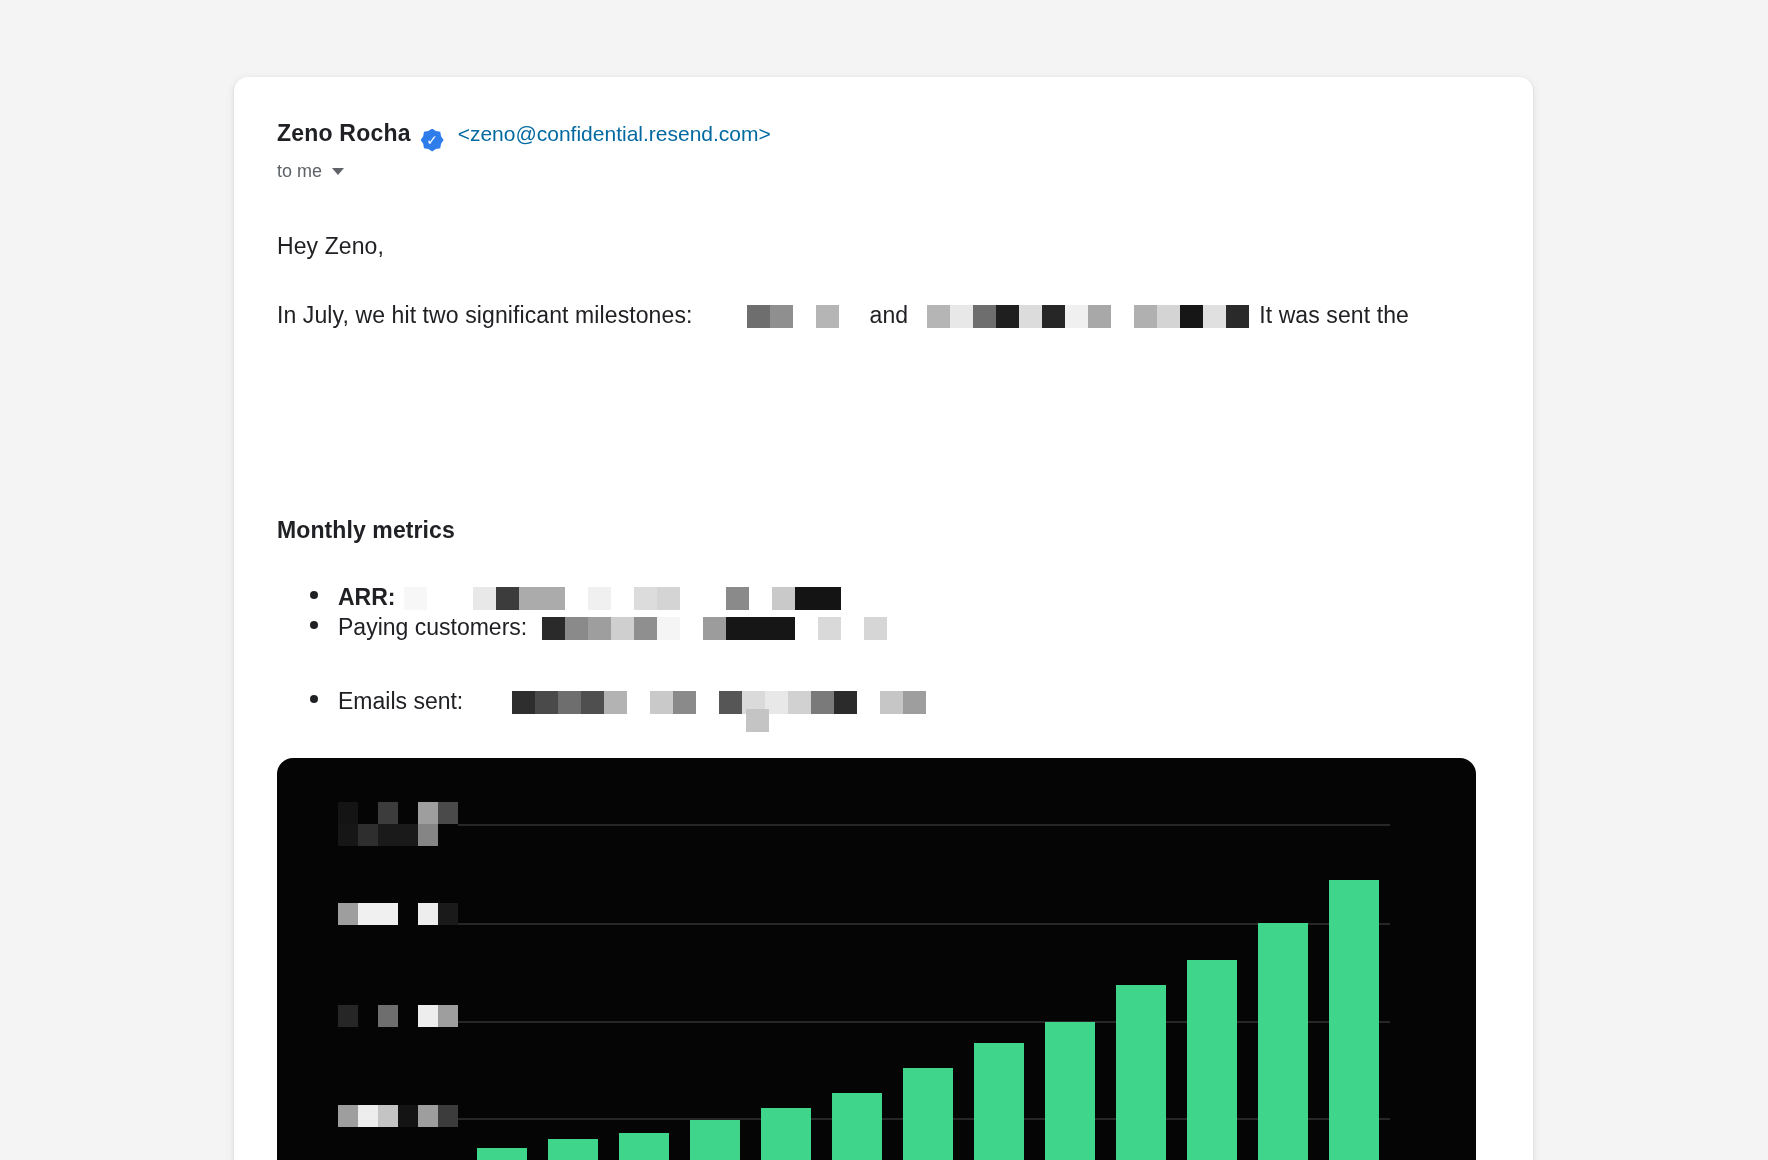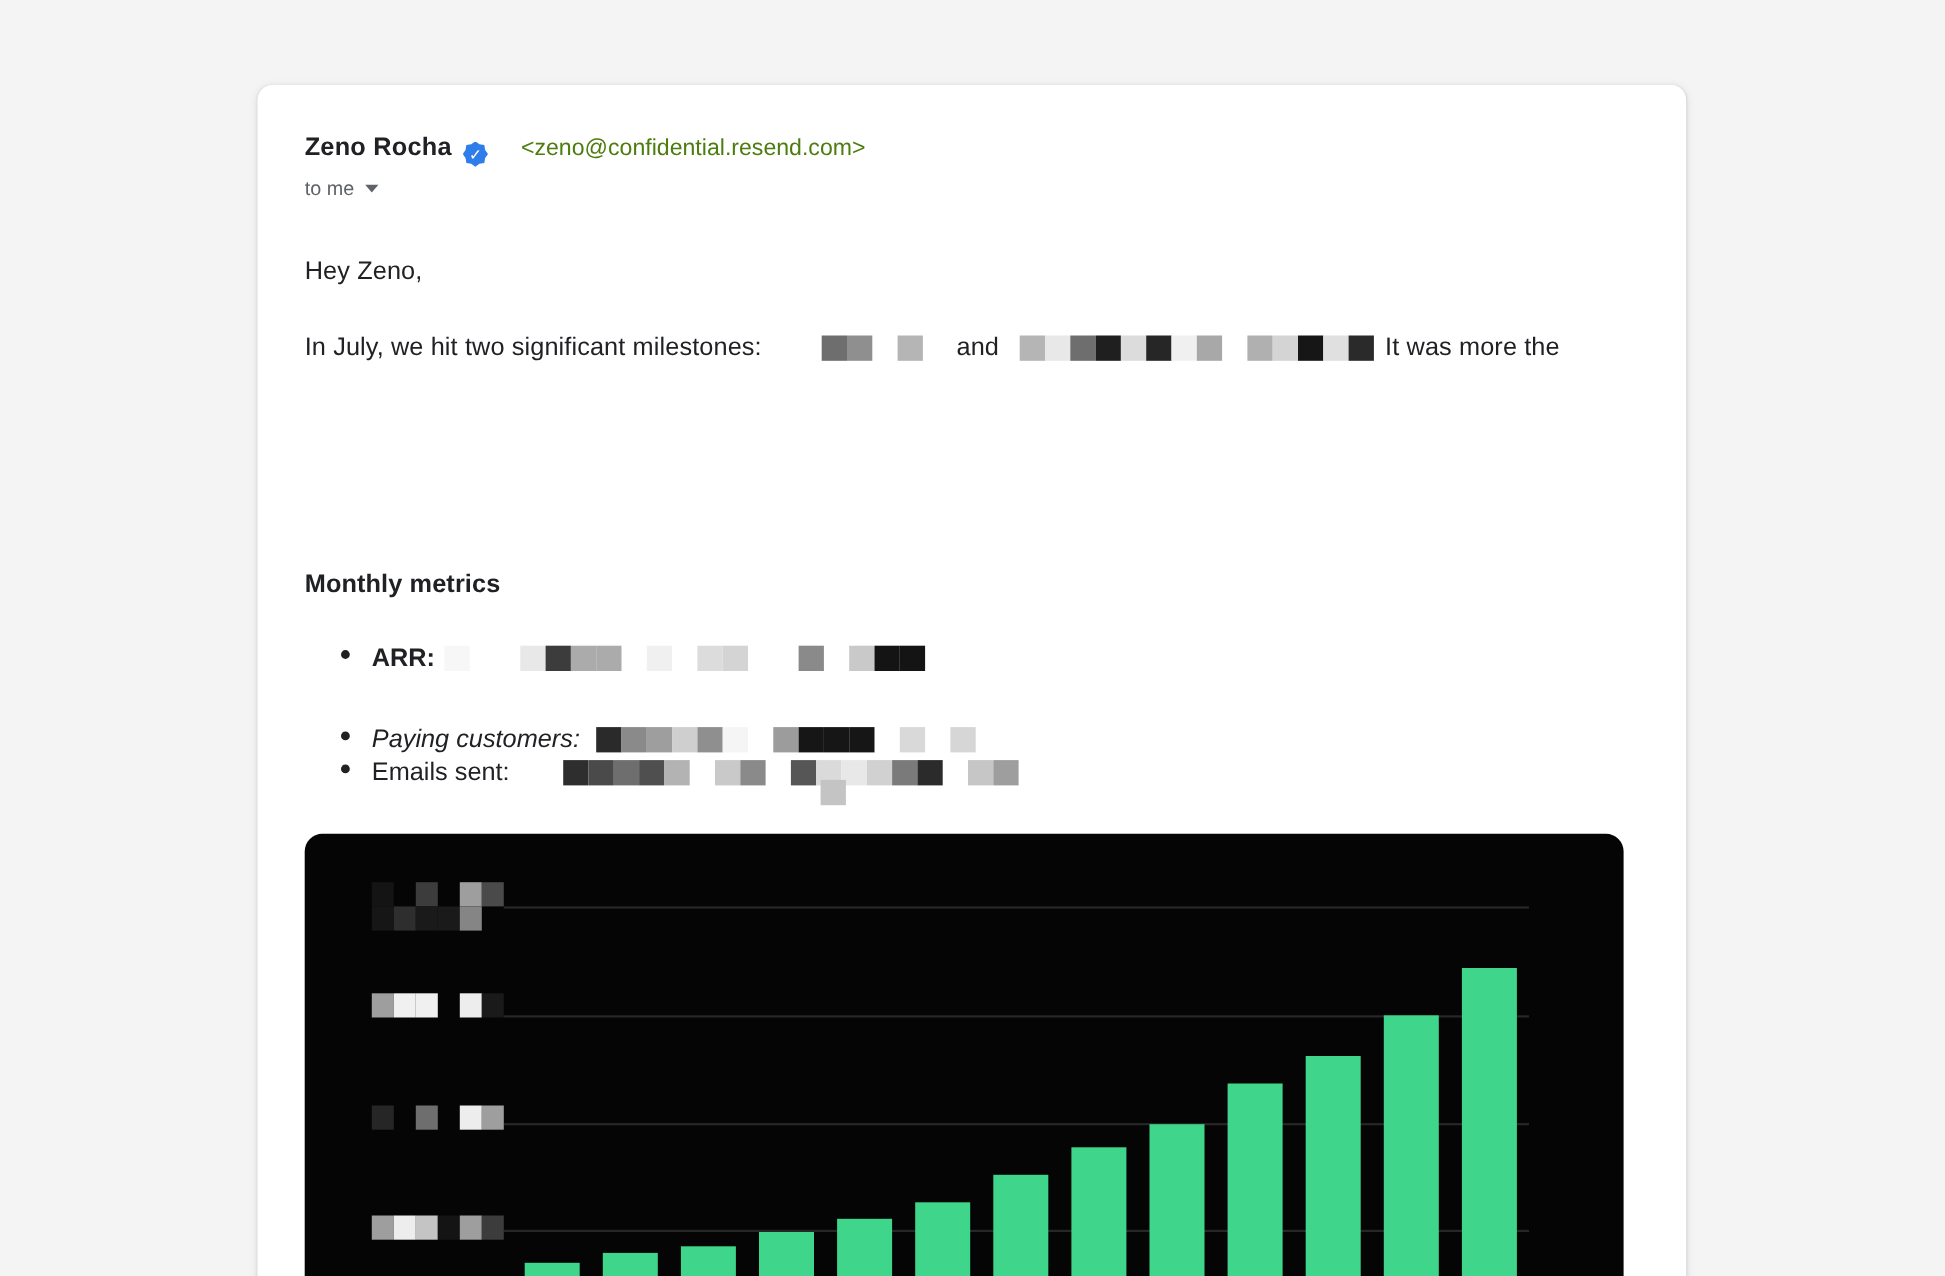--- a/index.html
+++ b/index.html
@@ -7,21 +7,21 @@
   #stage{position:relative;width:1768px;height:1160px;overflow:hidden;background:#f4f4f5;}
   .email-card{position:absolute;left:234px;top:77px;width:1299px;height:1120px;background:#ffffff;
     border-radius:14px;box-shadow:0 1px 2px rgba(60,64,67,.18),0 2px 8px rgba(60,64,67,.10);}
   .abs{position:absolute;}
   .sender-row{left:43px;top:40px;height:32px;line-height:32px;white-space:nowrap;}
   .sender-name{font-size:23px;font-weight:bold;color:#202124;letter-spacing:.2px;}
   .badge{display:inline-block;width:23px;height:23px;margin:0 9px 0 10px;vertical-align:-4px;
     background:#2f7ceb;display:inline-flex;align-items:center;justify-content:center;
     clip-path:polygon(100% 50%,88.8% 66.1%,85.4% 85.4%,66.1% 88.8%,50% 100%,33.9% 88.8%,14.6% 85.4%,11.2% 66.1%,0% 50%,11.2% 33.9%,14.6% 14.6%,33.9% 11.2%,50% 0%,66.1% 11.2%,85.4% 14.6%,88.8% 33.9%);}
   .badge .check{color:#fff;font-size:14px;font-weight:bold;line-height:1;}
-  .sender-address{font-size:21px;color:#4d7c0f;margin-left:21px;}
+  .sender-address{font-size:21px;color:#0369a1;margin-left:5px;}
   .to-row{left:43px;top:82px;height:24px;line-height:24px;font-size:18px;color:#5f6368;cursor:pointer;}
   .caret{display:inline-block;width:0;height:0;border-left:6px solid transparent;border-right:6px solid transparent;
     border-top:7px solid #5f6368;margin-left:10px;vertical-align:2px;}
   .line{position:absolute;height:34px;line-height:34px;font-size:23px;color:#202124;white-space:nowrap;letter-spacing:.1px;}
   .mosaic{display:inline-block;font-size:0;white-space:nowrap;vertical-align:-5px;line-height:0;}
   .mosaic span{display:inline-block;width:23px;height:23px;}
   .heading{font-weight:bold;font-size:23px;}
   .bullet-row{position:absolute;height:30px;line-height:30px;font-size:23px;color:#202124;white-space:nowrap;}
   .dot{display:inline-block;width:8px;height:8px;border-radius:50%;background:#202124;vertical-align:6px;margin-right:20px;}
   a.people-link{color:#1a73e8;text-decoration:underline;cursor:pointer;}
@@ -52,35 +52,35 @@
 
     <div class="line" style="left:43px;top:152px;text-align:right;">
       <span>Hey Zeno,</span>
     </div>
 
     <div class="line" style="left:43px;top:221px;">
       <span>In July, we hit two significant milestones:</span>
       <span class="mosaic" style="margin-left:48px;"><span style="background: rgb(110, 110, 110);"></span><span style="background: rgb(143, 143, 143);"></span><span></span><span style="background: rgb(181, 181, 181);"></span></span>
       <span style="margin-left:24px;">and</span>
       <span class="mosaic" style="margin-left:12px;"><span style="background: rgb(181, 181, 181);"></span><span style="background: rgb(232, 232, 232);"></span><span style="background: rgb(110, 110, 110);"></span><span style="background: rgb(31, 31, 31);"></span><span style="background: rgb(220, 220, 220);"></span><span style="background: rgb(38, 38, 38);"></span><span style="background: rgb(240, 240, 240);"></span><span style="background: rgb(168, 168, 168);"></span><span></span><span style="background: rgb(176, 176, 176);"></span><span style="background: rgb(212, 212, 212);"></span><span style="background: rgb(22, 22, 22);"></span><span style="background: rgb(224, 224, 224);"></span><span style="background: rgb(42, 42, 42);"></span></span>
-      <span style="margin-left:4px;">It was more the</span>
+      <span style="margin-left:4px;">It was sent the</span>
     </div>
 
 
 
     <div class="line heading" style="left:43px;top:436px;">
       <span>Monthly metrics</span>
     </div>
 
     <div class="bullet-row" style="left:76px;top:505px;font-weight:bold;">
       <span class="dot"></span><span>ARR:</span>
       <span class="mosaic" style="margin-left:2px;"><span style="background: rgb(247, 247, 247);"></span><span></span><span></span><span style="background: rgb(232, 232, 232);"></span><span style="background: rgb(60, 60, 60);"></span><span style="background: rgb(171, 171, 171);"></span><span style="background: rgb(171, 171, 171);"></span><span></span><span style="background: rgb(240, 240, 240);"></span><span></span><span style="background: rgb(220, 220, 220);"></span><span style="background: rgb(212, 212, 212);"></span><span></span><span></span><span style="background: rgb(138, 138, 138);"></span><span></span><span style="background: rgb(201, 201, 201);"></span><span style="background: rgb(20, 20, 20);"></span><span style="background: rgb(20, 20, 20);"></span></span>
     </div>
 
-    <div class="bullet-row" style="left:76px;top:579px;font-style:italic;">
+    <div class="bullet-row" style="left:76px;top:535px;">
       <span class="dot"></span><span>Paying customers:</span>
       <span class="mosaic" style="margin-left:8px;"><span style="background: rgb(42, 42, 42);"></span><span style="background: rgb(138, 138, 138);"></span><span style="background: rgb(158, 158, 158);"></span><span style="background: rgb(207, 207, 207);"></span><span style="background: rgb(143, 143, 143);"></span><span style="background: rgb(245, 245, 245);"></span><span></span><span style="background: rgb(156, 156, 156);"></span><span style="background: rgb(22, 22, 22);"></span><span style="background: rgb(22, 22, 22);"></span><span style="background: rgb(22, 22, 22);"></span><span></span><span style="background: rgb(217, 217, 217);"></span><span></span><span style="background: rgb(214, 214, 214);"></span></span>
     </div>
 
     <div class="bullet-row" style="left:76px;top:609px;">
       <span class="dot"></span><span>Emails sent:</span>
       <span class="emails-wrap">
         <span class="mosaic" style="margin-left:42px;"><span style="background: rgb(46, 46, 46);"></span><span style="background: rgb(74, 74, 74);"></span><span style="background: rgb(110, 110, 110);"></span><span style="background: rgb(79, 79, 79);"></span><span style="background: rgb(179, 179, 179);"></span><span></span><span style="background: rgb(201, 201, 201);"></span><span style="background: rgb(138, 138, 138);"></span><span></span><span style="background: rgb(86, 86, 86);"></span><span style="background: rgb(218, 218, 218);"></span><span style="background: rgb(232, 232, 232);"></span><span style="background: rgb(209, 209, 209);"></span><span style="background: rgb(122, 122, 122);"></span><span style="background: rgb(43, 43, 43);"></span><span></span><span style="background: rgb(198, 198, 198);"></span><span style="background: rgb(158, 158, 158);"></span></span>
         <span class="hang mosaic"><span style="background: rgb(196, 196, 196);"></span></span>
       </span>

